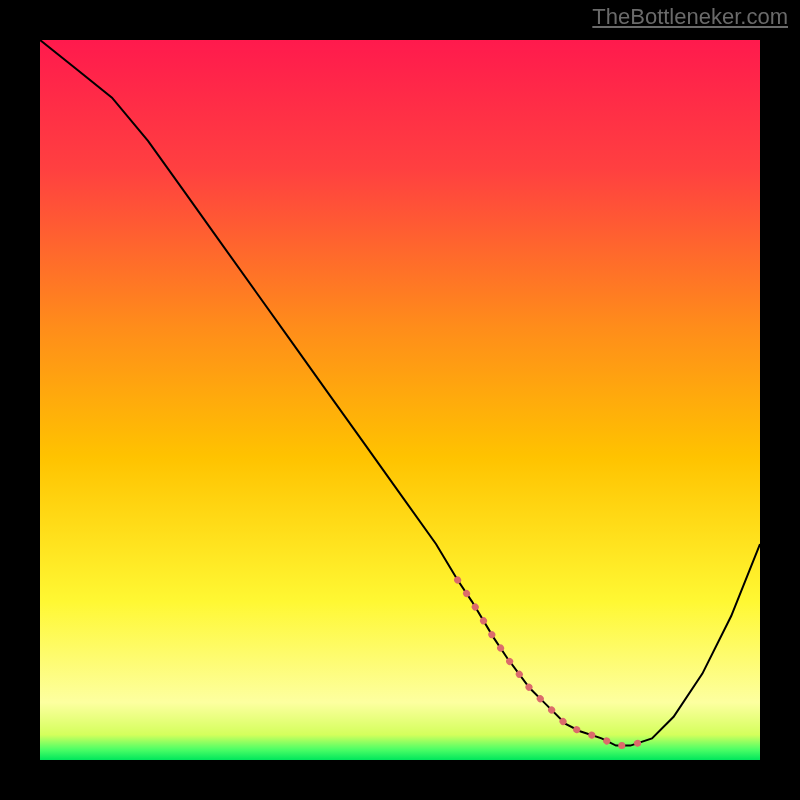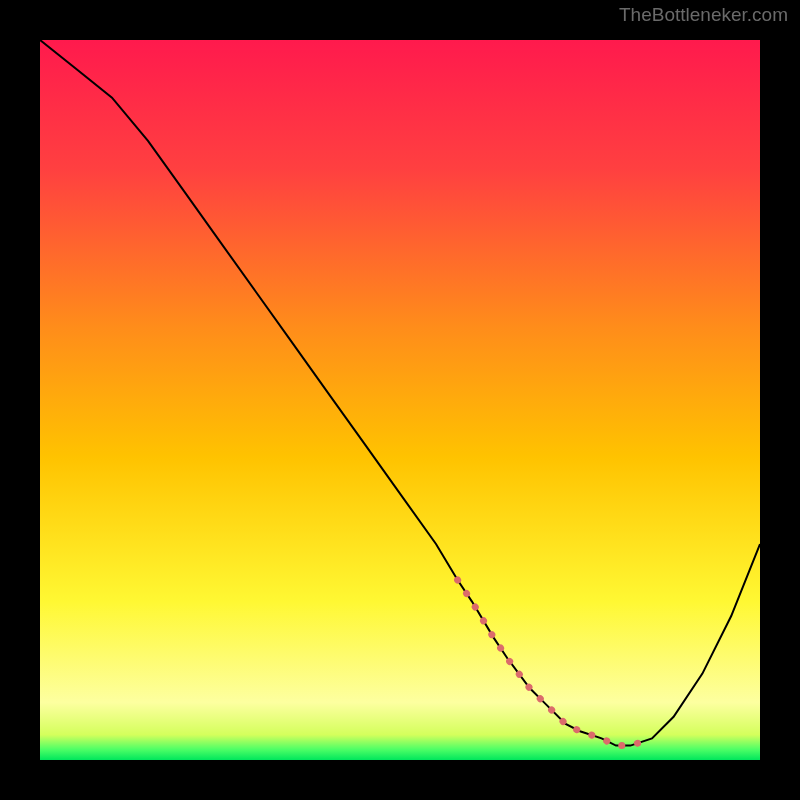--- a/index.html
+++ b/index.html
@@ -14,23 +14,24 @@
   .frame {
     position: relative;
     width: 800px;
     height: 800px;
     background: #000;
   }
   .watermark {
     position: absolute;
     top: 4px;
     right: 12px;
-    font-size: 19px;
+    font-size: 22px;
     font-weight: 500;
     color: #6a6a6a;
+    text-decoration: underline;
   }
   .plot {
     position: absolute;
     left: 40px;
     top: 40px;
     width: 720px;
     height: 720px;
   }
   .plot svg {
     width: 720px;

